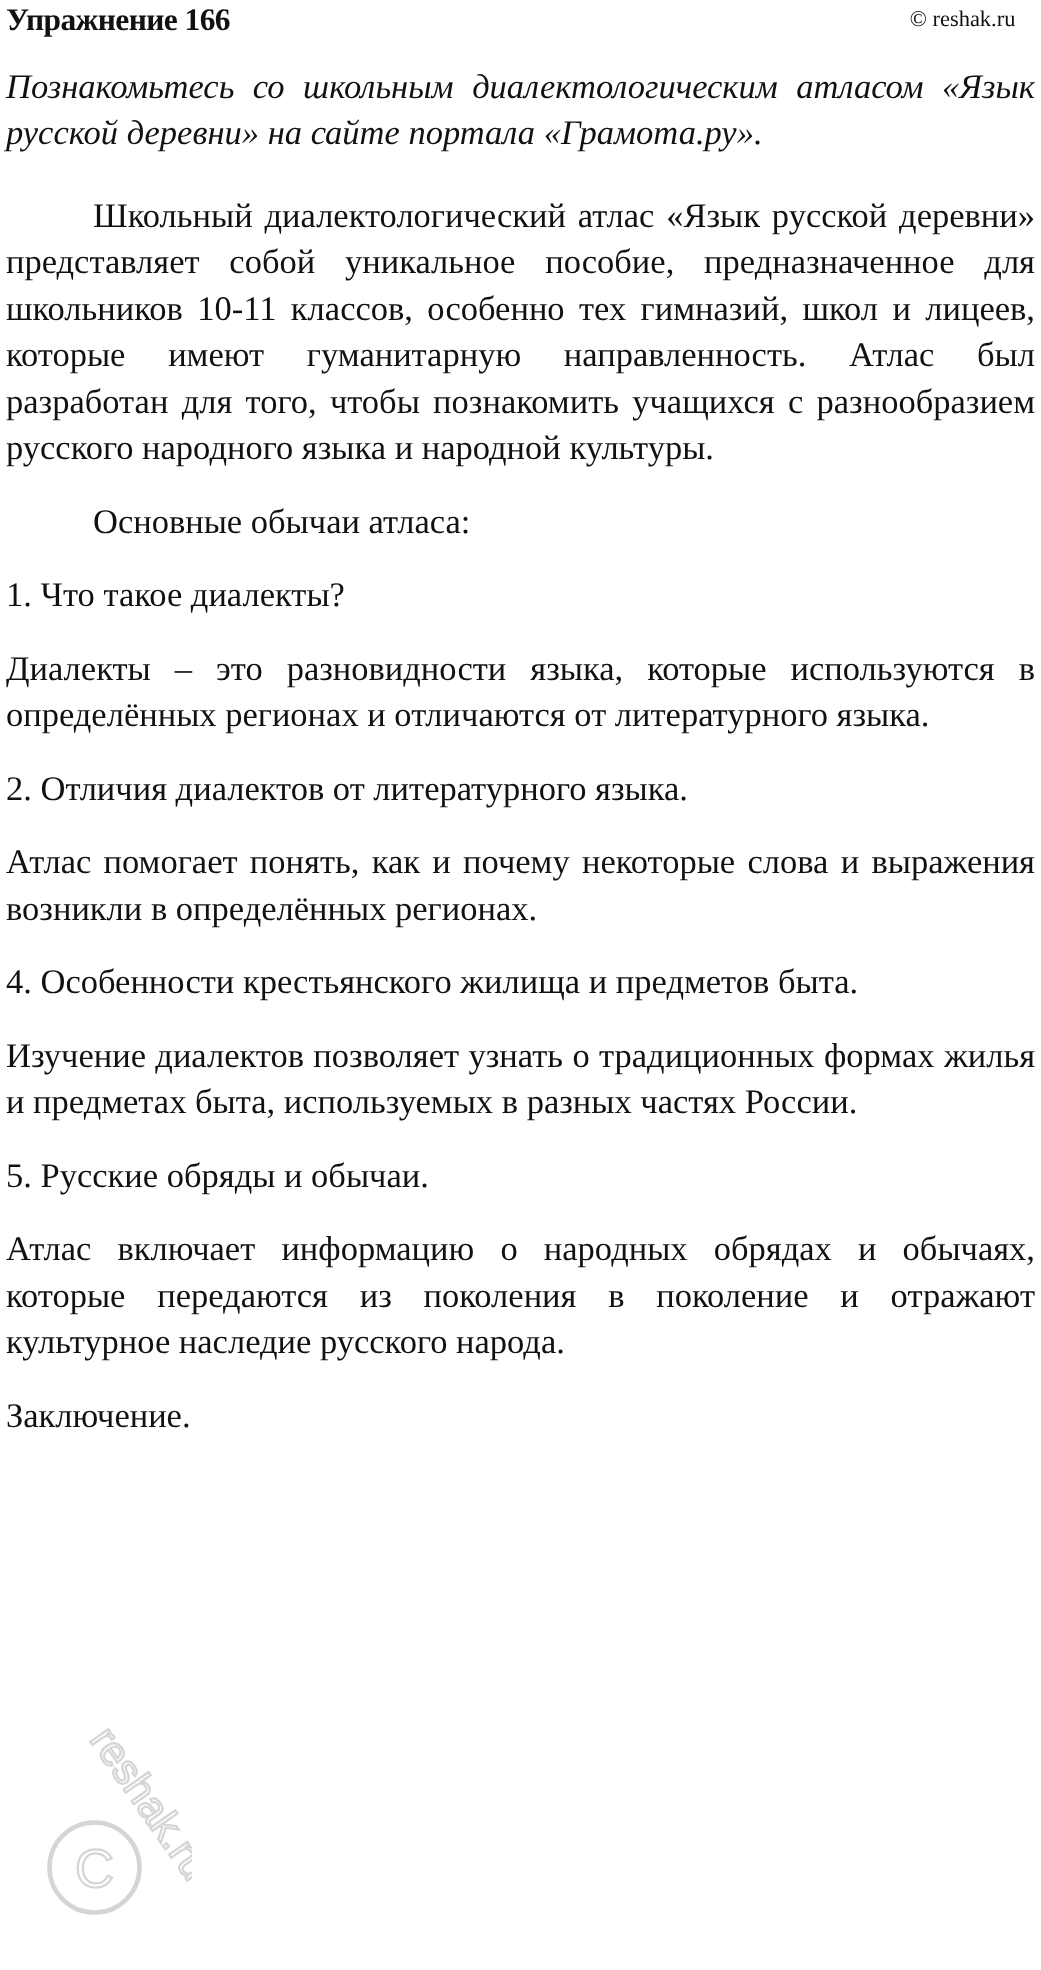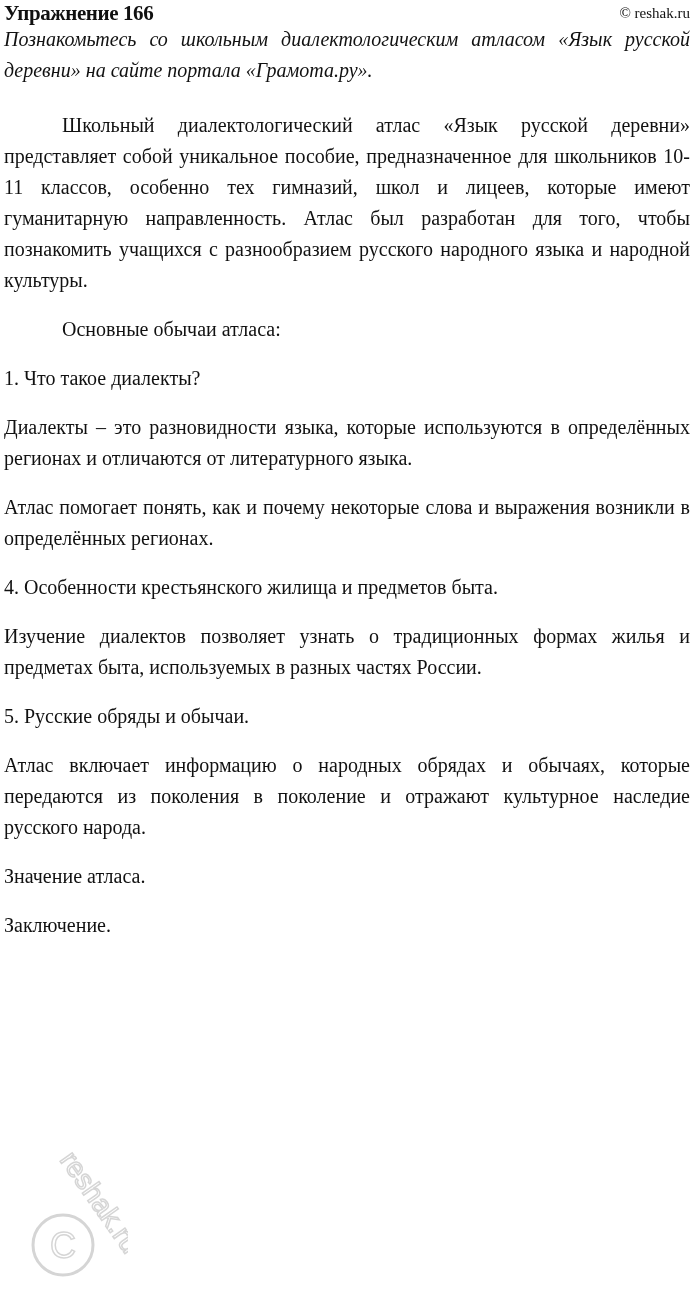--- a/index.html
+++ b/index.html
@@ -12,40 +12,40 @@
       height: 1313px;
       overflow: hidden;
       position: relative;
       font-family: "Liberation Serif", "DejaVu Serif", serif;
       color: #111111;
     }
     .header {
       position: absolute;
       top: 0;
       left: 4px;
-      right: 4px;
+      right: 17px;
       height: 26px;
       display: flex;
       justify-content: space-between;
       align-items: center;
     }
     .title {
       font-weight: bold;
       font-size: 21px;
       letter-spacing: -0.4px;
     }
     .copyright {
       font-size: 15px;
     }
     .content {
       position: absolute;
-      top: 24px;
+      top: 42px;
       left: 4px;
       width: 686px;
-      font-size: 20px;
+      font-size: 23px;
       line-height: 31px;
     }
     p {
       margin: 0;
       text-align: justify;
     }
     .task {
       font-style: italic;
       margin-bottom: 24px;
     }
@@ -76,30 +76,30 @@
 <div class="content">
   <p class="task">Познакомьтесь со школьным диалектологическим атласом «Язык русской деревни» на сайте портала «Грамота.ру».</p>
 
   <p class="indent gap">Школьный диалектологический атлас «Язык русской деревни» представляет собой уникальное пособие, предназначенное для школьников 10-11 классов, особенно тех гимназий, школ и лицеев, которые имеют гуманитарную направленность. Атлас был разработан для того, чтобы познакомить учащихся с разнообразием русского народного языка и народной культуры.</p>
 
   <p class="indent gap">Основные обычаи атласа:</p>
 
   <p class="gap">1. Что такое диалекты?</p>
   <p class="gap">Диалекты – это разновидности языка, которые используются в определённых регионах и отличаются от литературного языка.</p>
 
+  <p class="gap">2. Отличия диалектов от литературного языка.</p>
 
   <p class="gap">Атлас помогает понять, как и почему некоторые слова и выражения возникли в определённых регионах.</p>
 
   <p class="gap">4. Особенности крестьянского жилища и предметов быта.</p>
   <p class="gap">Изучение диалектов позволяет узнать о традиционных формах жилья и предметах быта, используемых в разных частях России.</p>
 
   <p class="gap">5. Русские обряды и обычаи.</p>
   <p class="gap">Атлас включает информацию о народных обрядах и обычаях, которые передаются из поколения в поколение и отражают культурное наследие русского народа.</p>
 
-  <p class="gap">Значение атласа.</p>
 
   <p>Заключение.</p>
 </div>
 
 <svg class="watermark" viewBox="0 0 110 130">
   <circle cx="45" cy="95" r="30" fill="none" stroke="#888" stroke-width="3"></circle>
   <text x="45" y="108" font-size="36" text-anchor="middle" fill="none" stroke="#888" stroke-width="1.5" font-family="Liberation Sans, sans-serif">C</text>
   <text x="20" y="30" font-size="28" fill="none" stroke="#888" stroke-width="1.5" font-family="Liberation Sans, sans-serif" transform="rotate(55 50 40)">reshak.ru</text>
 </svg>
 

